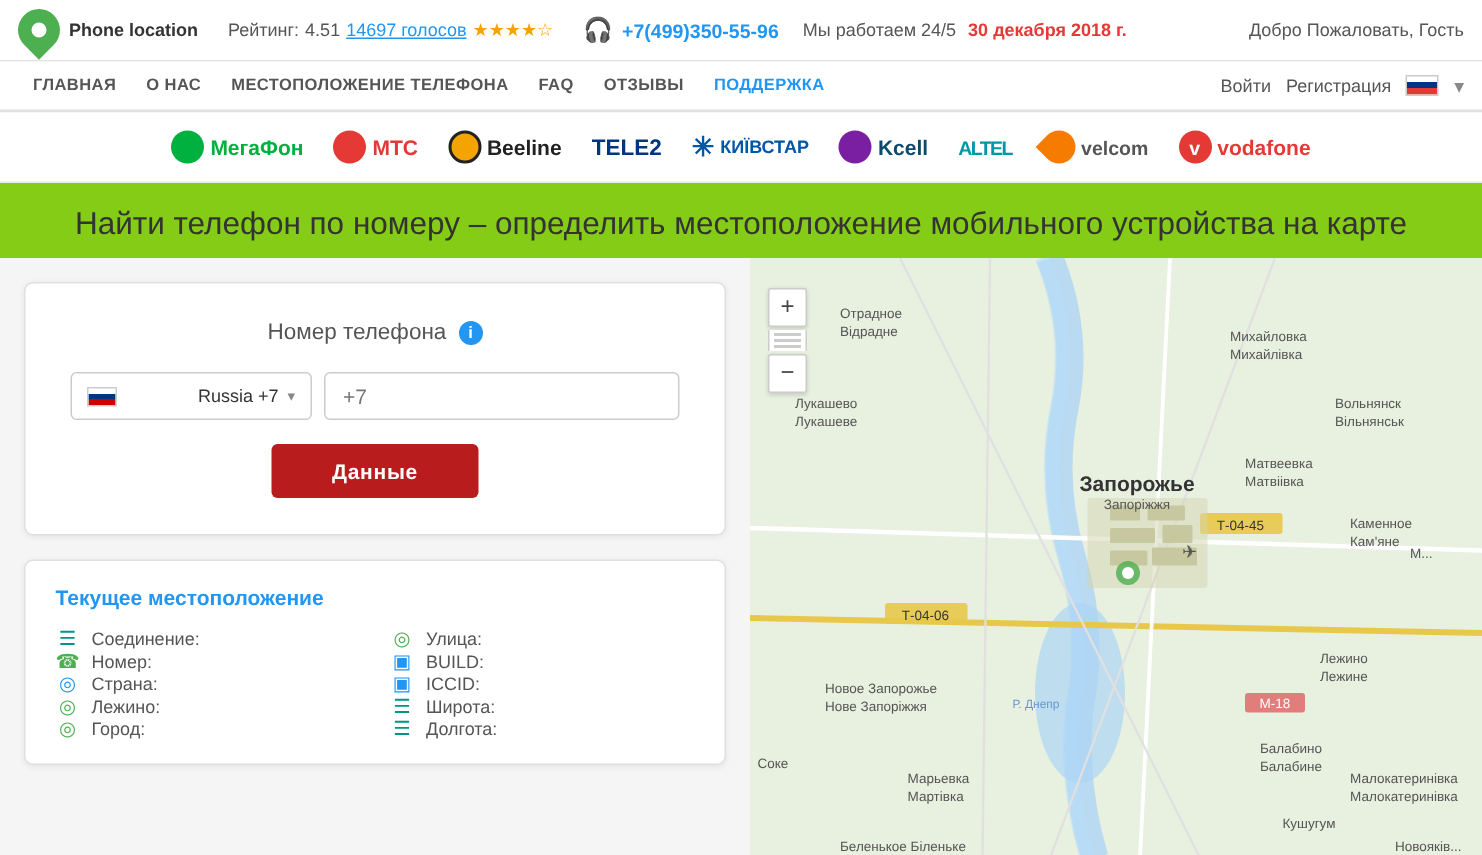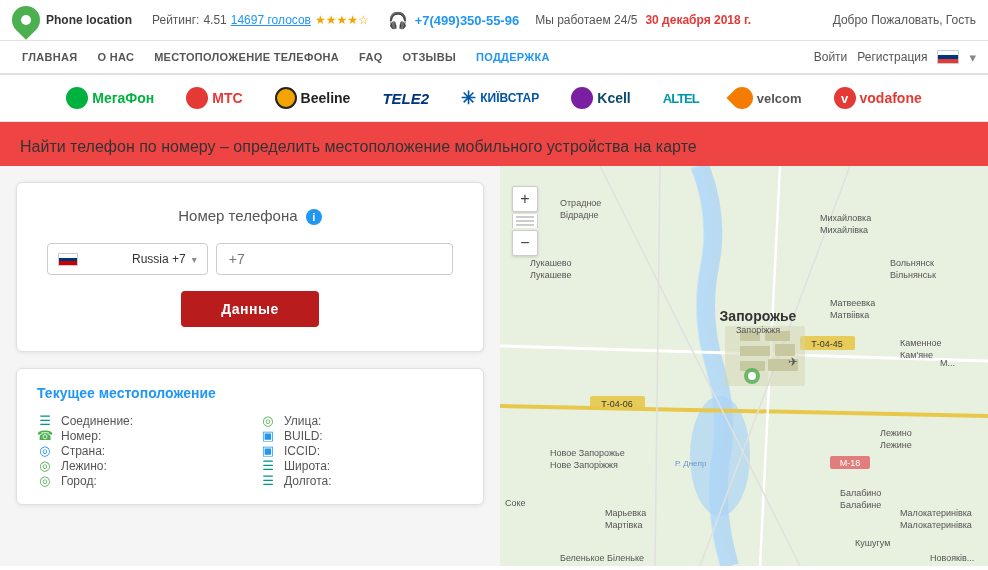--- a/index.html
+++ b/index.html
@@ -77,21 +77,21 @@
       background: linear-gradient(to bottom, #fff 33%, #003580 33%, #003580 66%, #e53935 66%);
       border: 1px solid #ccc;
       display: inline-block;
     }
 
     
     .carriers {
       display: flex;
       align-items: center;
       justify-content: center;
-      gap: 32px;
+      gap: 20px;
       padding: 12px 20px;
       border-bottom: 1px solid #e8e8e8;
       background: #fff;
       flex-wrap: wrap;
     }
     .carrier {
       display: flex; align-items: center; gap: 4px;
       font-weight: bold; font-size: 14px;
       cursor: pointer;
     }
@@ -107,25 +107,26 @@
     .carrier-dot {
       width: 22px; height: 22px;
       border-radius: 50%;
       display: inline-block;
       flex-shrink: 0;
     }
     .dot-purple { background: #7b1fa2; }
 
     
     .hero-title {
+      text-align: center;
       padding: 16px 20px 10px;
-      font-size: 16px;
+      font-size: 21px;
       font-weight: normal;
       color: #333;
-      background: #ef4444;
+      background: #84cc16;
     }
 
     
     .main-content {
       display: flex;
       height: 400px;
       background: #f5f5f5;
     }
 
     
@@ -299,21 +300,20 @@
     }
     .carrier-megafon-icon {
       width: 22px; height: 22px;
       border-radius: 50%;
       background: #00b140;
       display: inline-block;
     }
     .carrier-tele2-icon {
       font-weight: 900;
       font-size: 15px;
-      font-style: italic;
     }
     .carrier-kyivstar-icon {
       color: #0057a6;
       font-size: 18px;
     }
     .carrier-altel-icon {
       font-weight: bold;
       letter-spacing: -1px;
       font-size: 13px;
     }

